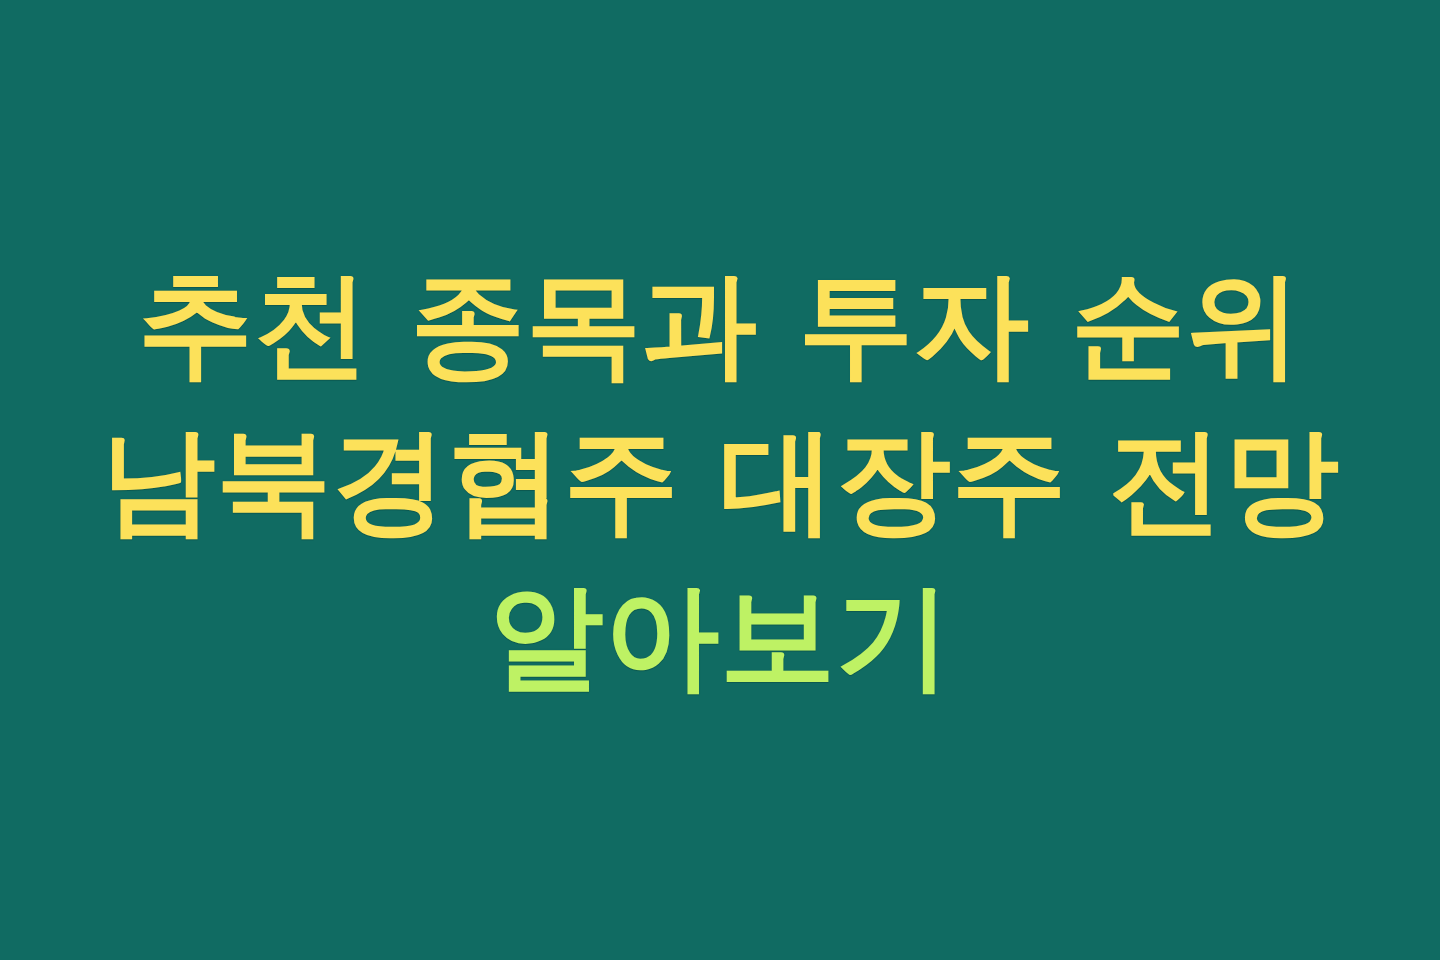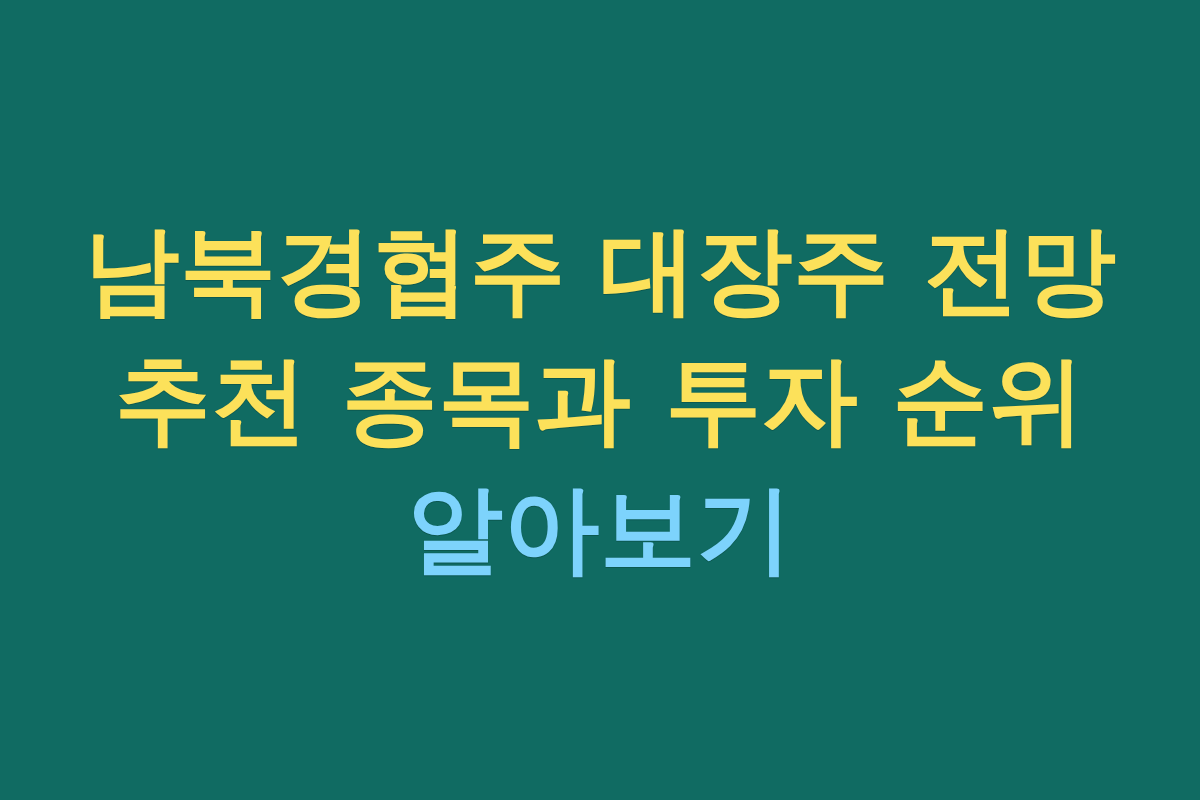--- a/index.html
+++ b/index.html
@@ -55,21 +55,21 @@
     
   }
 </style>
 </head>
 <body>
 
 <div id="thumbnail-banner" style="background-color: rgb(16, 107, 98);">
 
   <div id="headline-block">
 
+    <span class="headline-line line-2" style="color: rgb(252, 225, 90);">추천 종목과 투자 순위</span>
+
     <span class="headline-line line-1" style="color: rgb(252, 225, 90);">남북경협주 대장주 전망</span>
 
-    <span class="headline-line line-2" style="color: rgb(252, 225, 90);">추천 종목과 투자 순위</span>
-
-    <span class="headline-line line-3" style="color: #7dd3fc; font-family: Liberation Serif, serif;">알아보기</span>
+    <span class="headline-line line-3" style="color: #bef264;">알아보기</span>
 
   </div>
 
 </div>
 
 </body></html>

